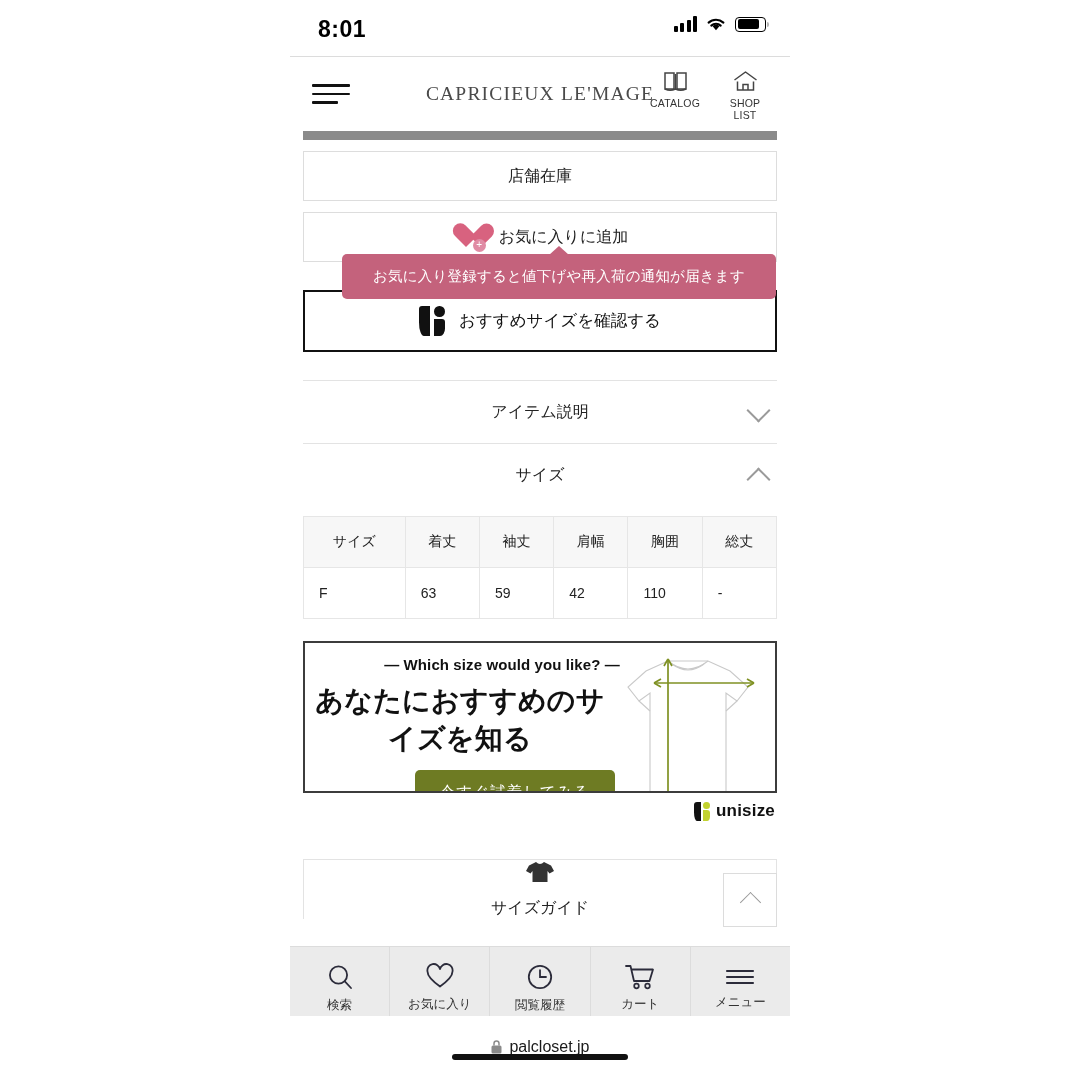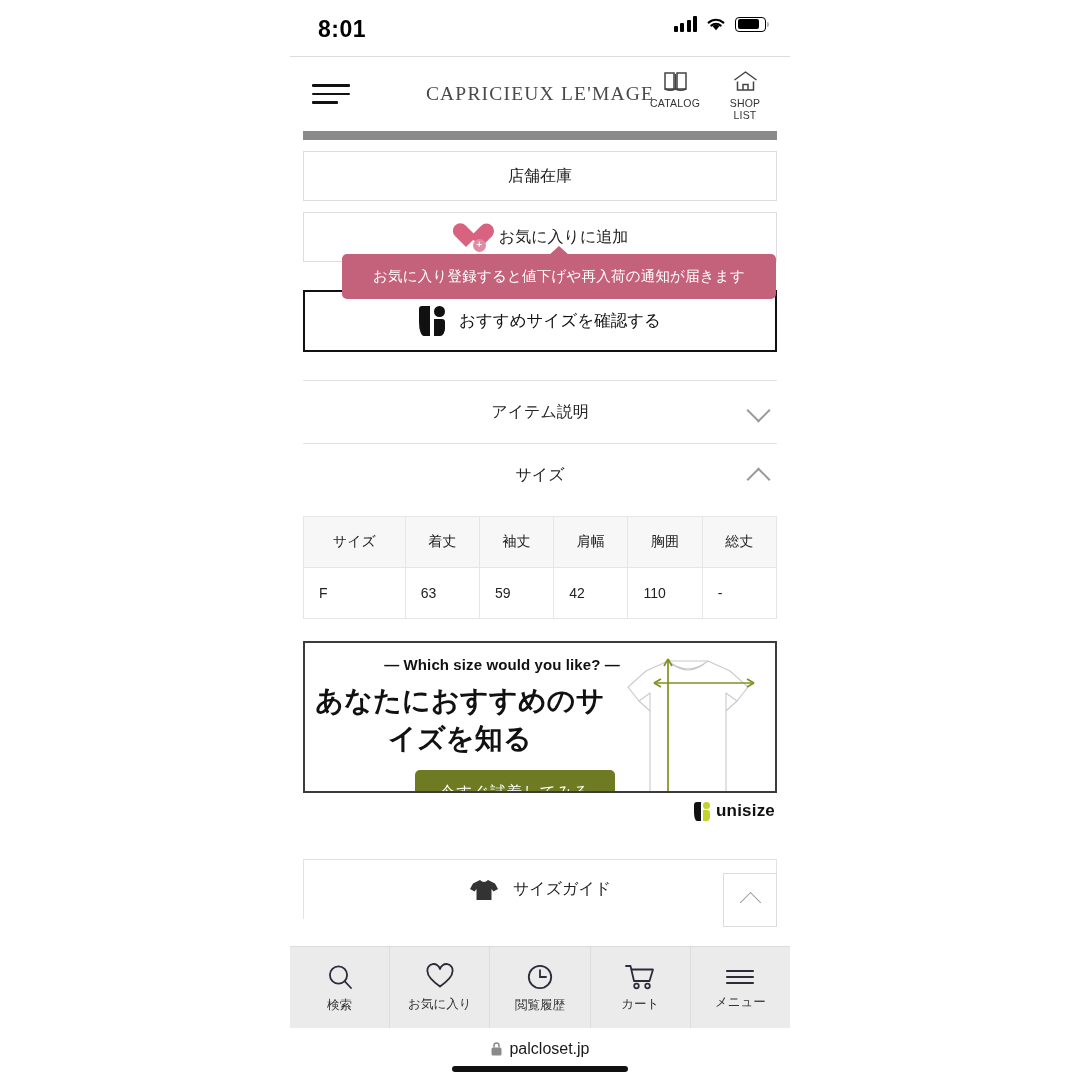--- a/index.html
+++ b/index.html
@@ -220,21 +220,21 @@
   .totop .arr {
     width: 15px; height: 15px; margin-top: 5px;
     border-right: 1.8px solid #999; border-bottom: 1.8px solid #999;
     transform: rotate(-135deg);
   }
 
   
   .sizeguide {
     margin-top: 38px; border: 1px solid #e3e3e3; border-bottom: none;
     height: 60px; display: flex; align-items: center; justify-content: center;
-    gap: 14px; cursor: pointer;
+    gap: 14px; cursor: pointer; flex-direction: column;
   }
   .sizeguide .txt { font-size: 16px; color: #222; }
 
   
   .bottomnav {
     position: absolute; left: 0; bottom: 52px;
     width: 500px; height: 82px;
     background: #ebebeb;
     display: flex;
     border-top: 1px solid #dcdcdc;
@@ -242,23 +242,23 @@
   .nav-item {
     flex: 1; display: flex; flex-direction: column;
     align-items: center; justify-content: center; gap: 5px;
     border-right: 1px solid #dcdcdc; cursor: pointer;
   }
   .nav-item:last-child { border-right: none; }
   .nav-item .lbl { font-size: 12.5px; color: #333; }
 
   
   .urlbar {
-    position: absolute; left: 0; bottom: 0; width: 500px; height: 52px;
+    position: absolute; left: 0; bottom: 12px; width: 500px; height: 52px;
     display: flex; flex-direction: column; align-items: center;
-    justify-content: flex-start; padding-top: 12px;
+    justify-content: flex-start; padding-top: 22px;
     background: #fff;
   }
   .url-line { display: flex; align-items: center; gap: 6px; }
   .url-text { font-size: 16px; color: #1a1a1a; }
   .home-indicator {
     position: absolute; bottom: 8px; left: 50%; transform: translateX(-50%);
     width: 176px; height: 6px; border-radius: 3px; background: #111;
   }
   .mask-left, .mask-right {
     position: absolute; top: 0; height: 1080px; width: 290px; background: #fff;

